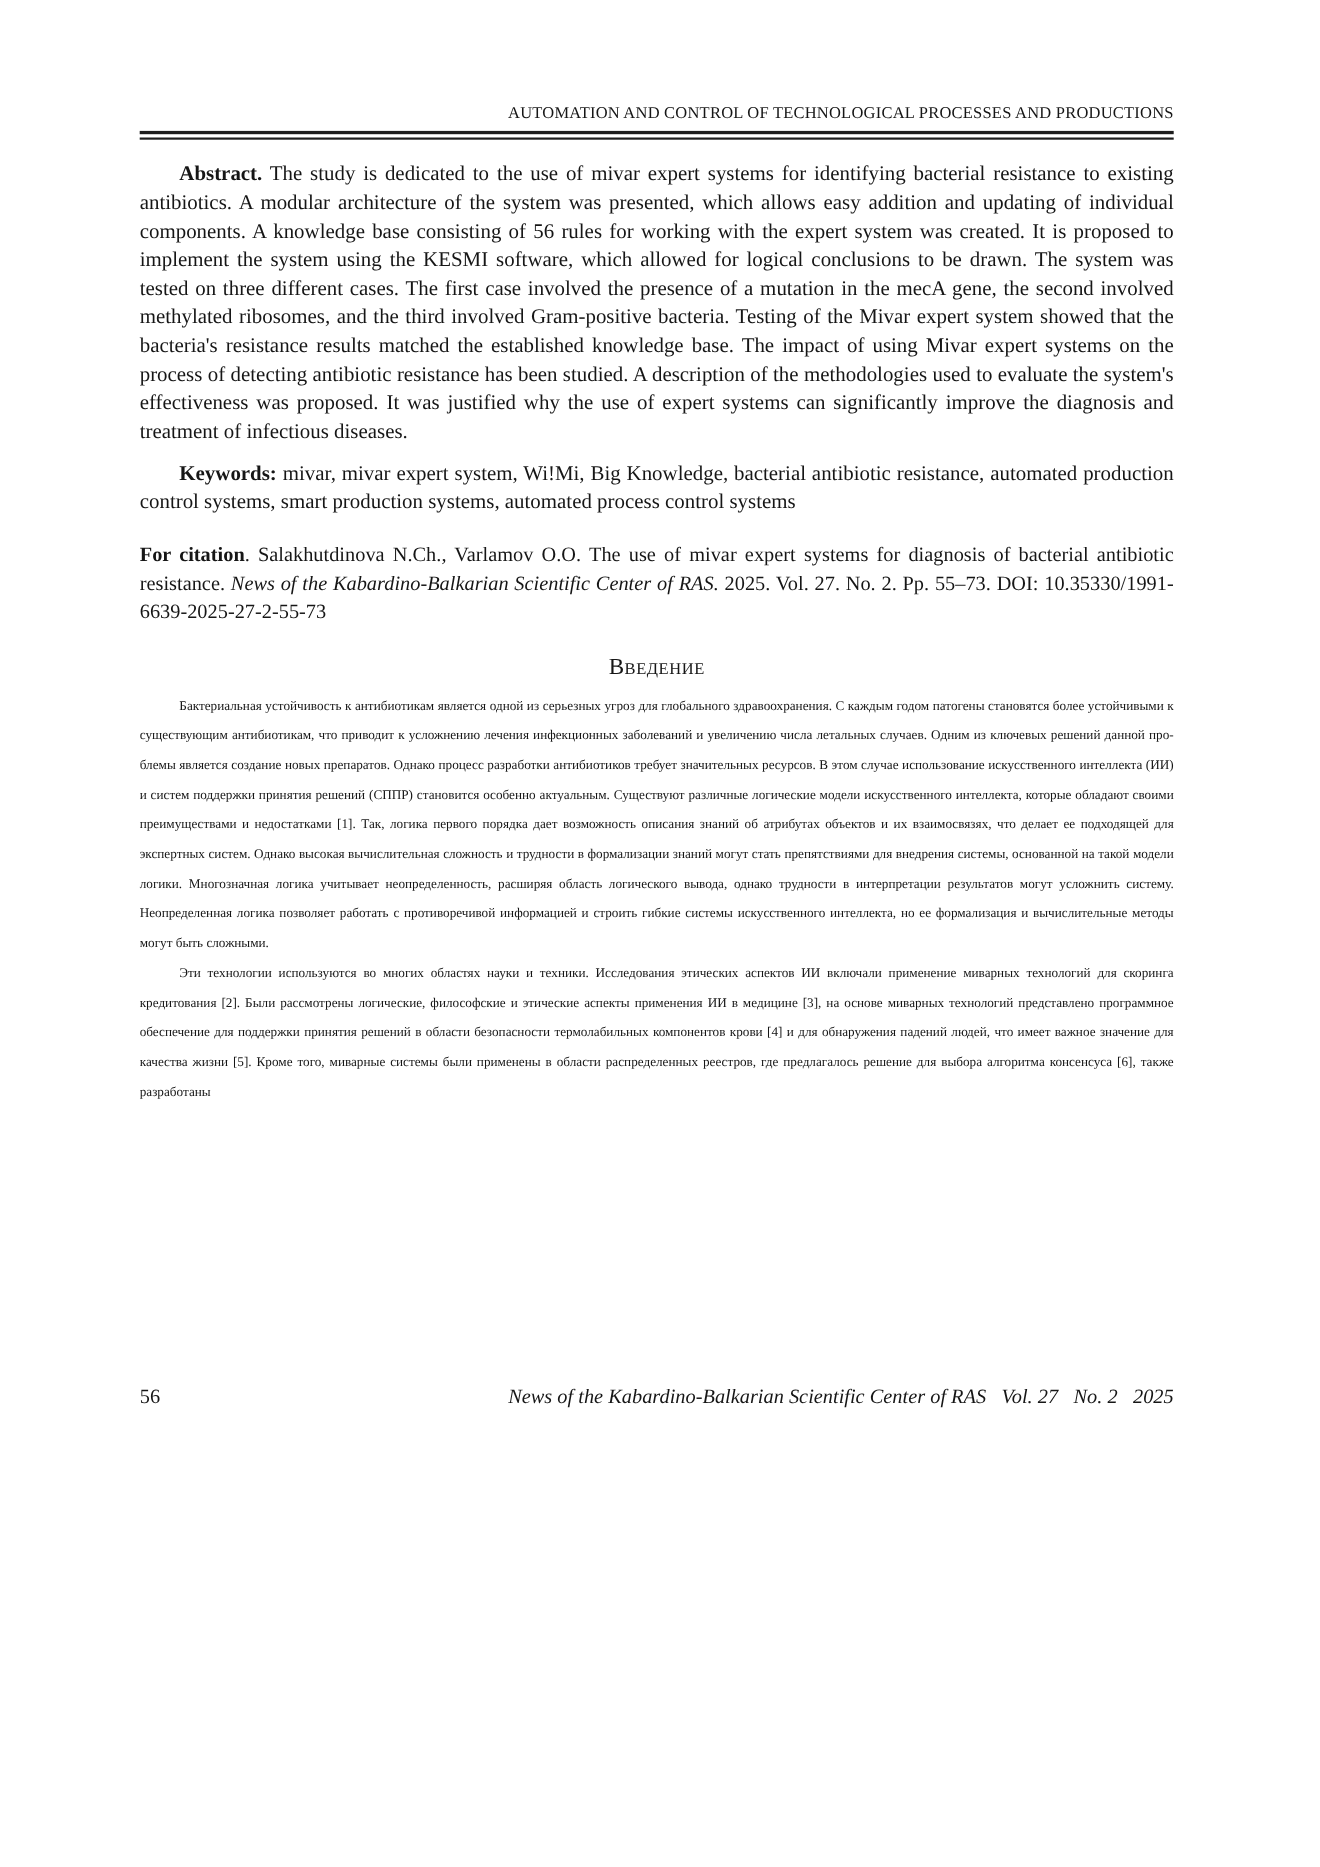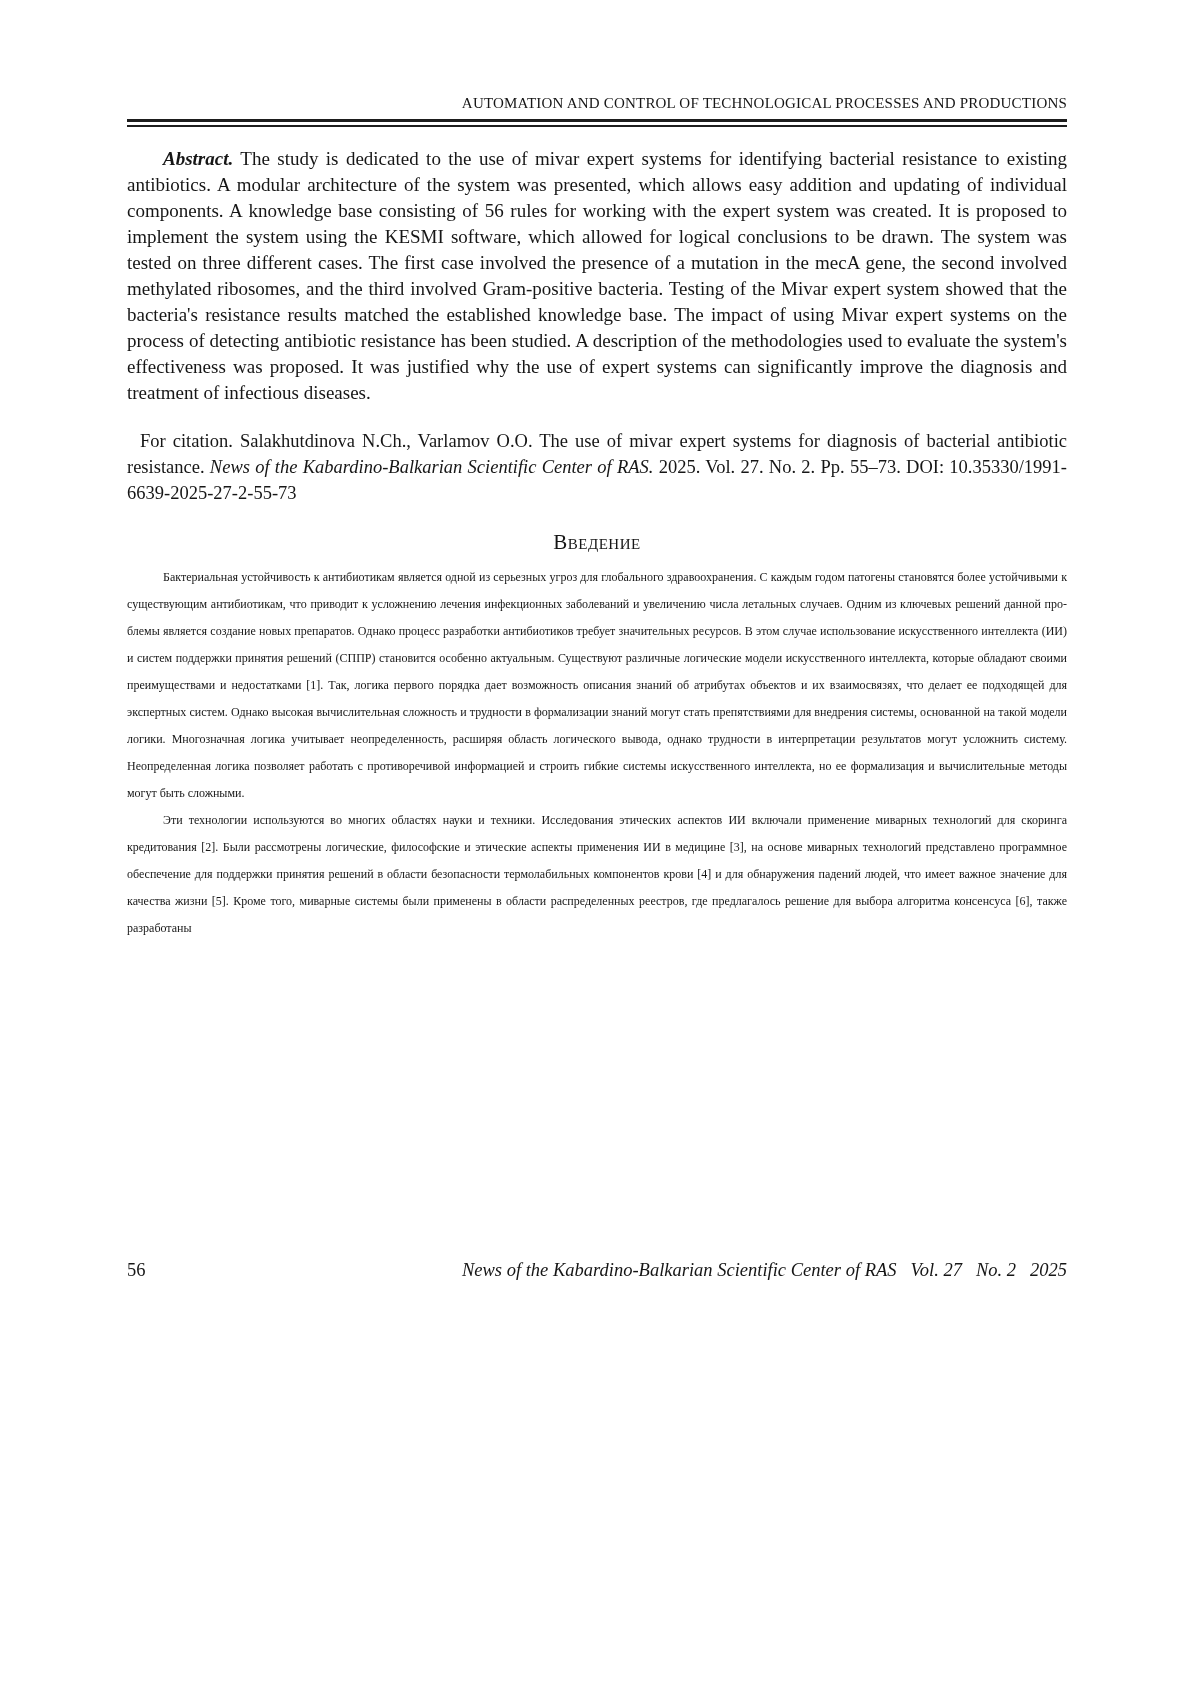--- a/index.html
+++ b/index.html
@@ -35,22 +35,22 @@
     text-align: justify;
     text-indent: 36px;
   }
   .keywords {
     margin-top: 12px;
     font-size: 19px;
     line-height: 26px;
     text-align: justify;
     text-indent: 36px;
   }
-  .bi { font-weight: bold; font-style: italic; }
-  .b  { font-weight: normal; margin-left: 13px; }
+  .bi { font-weight: bold; }
+  .b  { font-weight: bold; }
   .i  { font-style: italic; }
   .dates {
     margin-top: 26px;
     display: flex;
     justify-content: space-between;
     font-style: italic;
     font-size: 18px;
     line-height: 24px;
   }
   .citation {
@@ -97,20 +97,21 @@
 <div class="page">
 
   <div class="running-header">
     <span>AUTOMATION AND CONTROL OF TECHNOLOGICAL PROCESSES AND PRODUCTIONS</span>
   </div>
 
   <div class="double-rule"></div>
 
   <p class="abstract"><span class="bi">Abstract.</span><span> The study is dedicated to the use of mivar expert systems for identifying bacterial resistance to existing antibiotics. A modular architecture of the system was presented, which allows easy addition and updating of individual components. A knowledge base consisting of 56 rules for working with the expert system was created. It is proposed to implement the system using the KESMI software, which allowed for logical conclusions to be drawn. The system was tested on three different cases. The first case involved the presence of a mutation in the mecA gene, the second involved methylated ribosomes, and the third involved Gram-positive bacteria. Testing of the Mivar expert system showed that the bacteria's resistance results matched the established knowledge base. The impact of using Mivar expert systems on the process of detecting antibiotic resistance has been studied. A description of the methodologies used to evaluate the system's effectiveness was proposed. It was justified why the use of expert systems can significantly improve the diagnosis and treatment of infectious diseases.</span></p>
 
+  <p class="keywords"><span class="bi">Keywords:</span><span> mivar, mivar expert system, Wi!Mi, Big Knowledge, bacterial antibiotic resistance, automated production control systems, smart production systems, automated process control systems</span></p>
 
 
   <p class="citation"><span class="b">For citation</span><span>. Salakhutdinova N.Ch., Varlamov O.O. The use of mivar expert systems for diagnosis of bacterial antibiotic resistance. </span><span class="i">News of the Kabardino-Balkarian Scientific Center of RAS.</span><span> 2025. Vol. 27. No. 2. Pp. 55–73. DOI: 10.35330/1991-6639-2025-27-2-55-73</span></p>
 
   <h2 class="section-heading">Введение</h2>
 
   <p class="body-para first">Бактериальная устойчивость к антибиотикам является одной из серьезных угроз для гло­бального здравоохранения. С каждым годом патогены становятся более устойчивыми к су­ществующим антибиотикам, что приводит к усложнению лечения инфекционных заболе­ваний и увеличению числа летальных случаев. Одним из ключевых решений данной про­блемы является создание новых препаратов. Однако процесс разработки антибиотиков тре­бует значительных ресурсов. В этом случае использование искусственного интеллекта (ИИ) и систем поддержки принятия решений (СППР) становится особенно актуальным. Существуют различные логические модели искусственного интеллекта, которые обладают своими преимуществами и недостатками [1]. Так, логика первого порядка дает возмож­ность описания знаний об атрибутах объектов и их взаимосвязях, что делает ее подходящей для экспертных систем. Однако высокая вычислительная сложность и трудности в форма­лизации знаний могут стать препятствиями для внедрения системы, основанной на такой модели логики. Многозначная логика учитывает неопределенность, расширяя область ло­гического вывода, однако трудности в интерпретации результатов могут усложнить си­стему. Неопределенная логика позволяет работать с противоречивой информацией и стро­ить гибкие системы искусственного интеллекта, но ее формализация и вычислительные методы могут быть сложными.</p>
 
 
   <p class="body-para">Эти технологии используются во многих областях науки и техники. Исследования эти­ческих аспектов ИИ включали применение миварных технологий для скоринга кредитова­ния [2]. Были рассмотрены логические, философские и этические аспекты применения ИИ в медицине [3], на основе миварных технологий представлено программное обеспечение для поддержки принятия решений в области безопасности термолабильных компонентов крови [4] и для обнаружения падений людей, что имеет важное значение для качества жизни [5]. Кроме того, миварные системы были применены в области распределенных ре­естров, где предлагалось решение для выбора алгоритма консенсуса [6], также разработаны</p>

